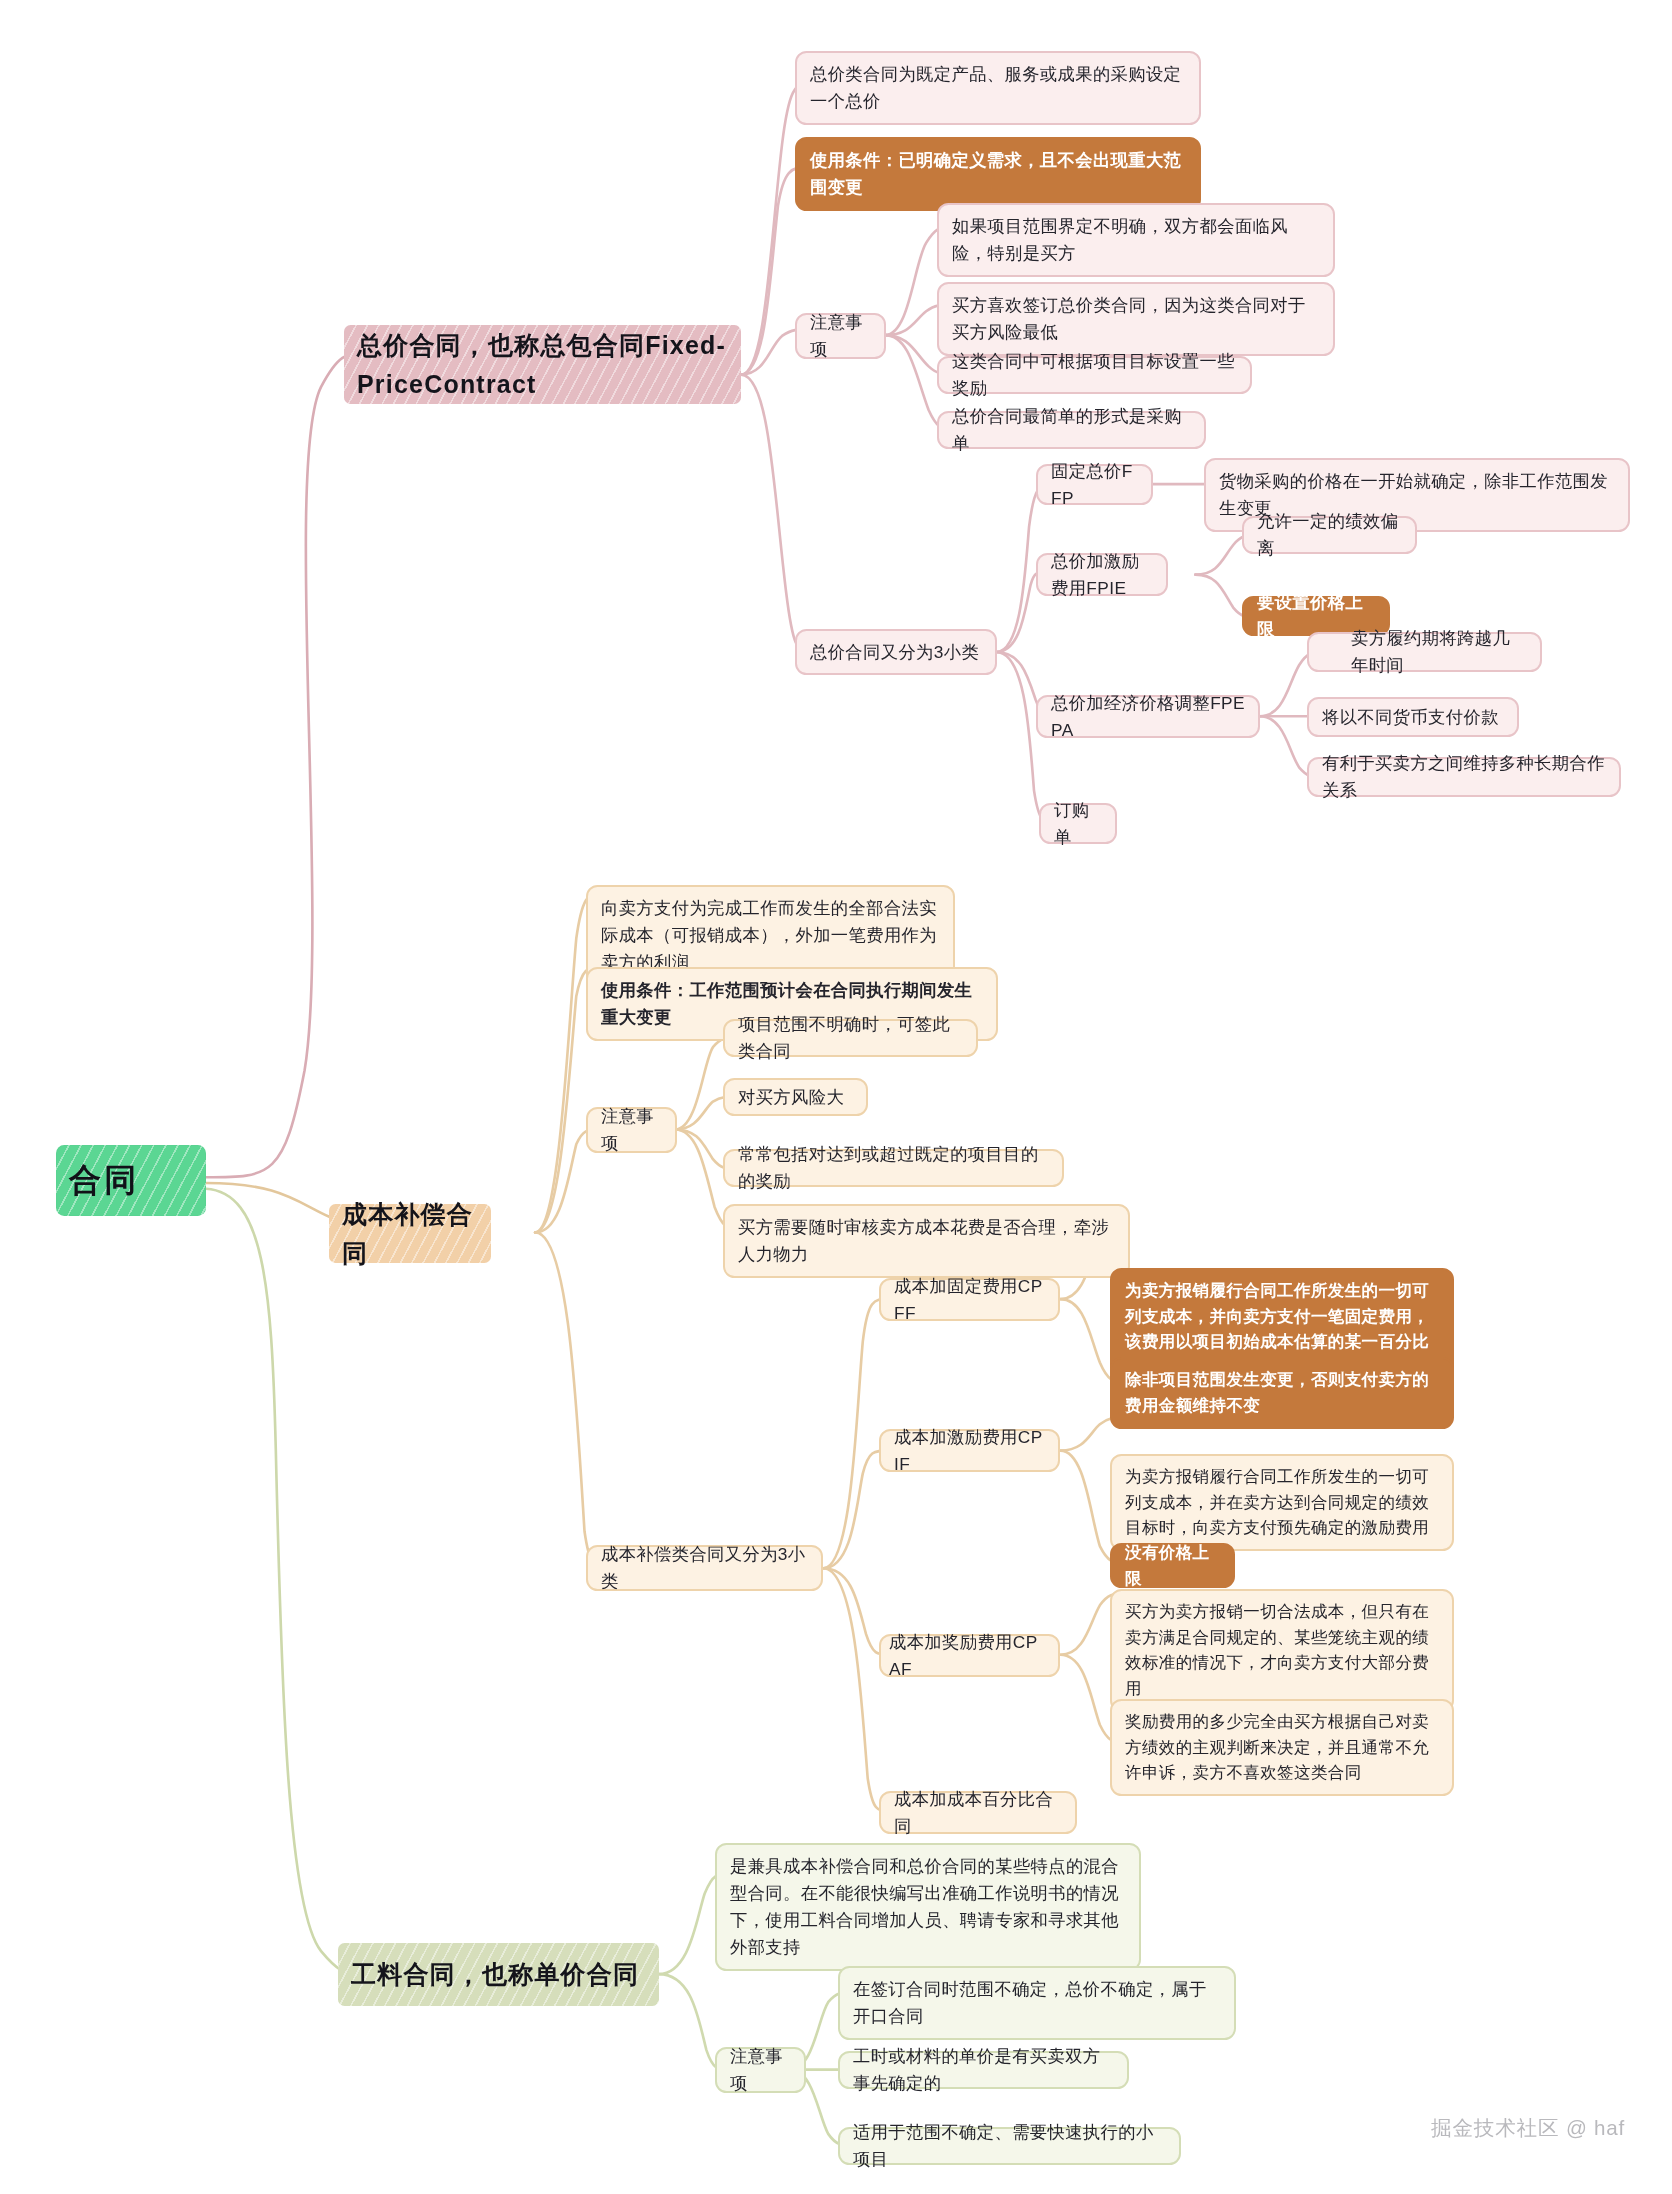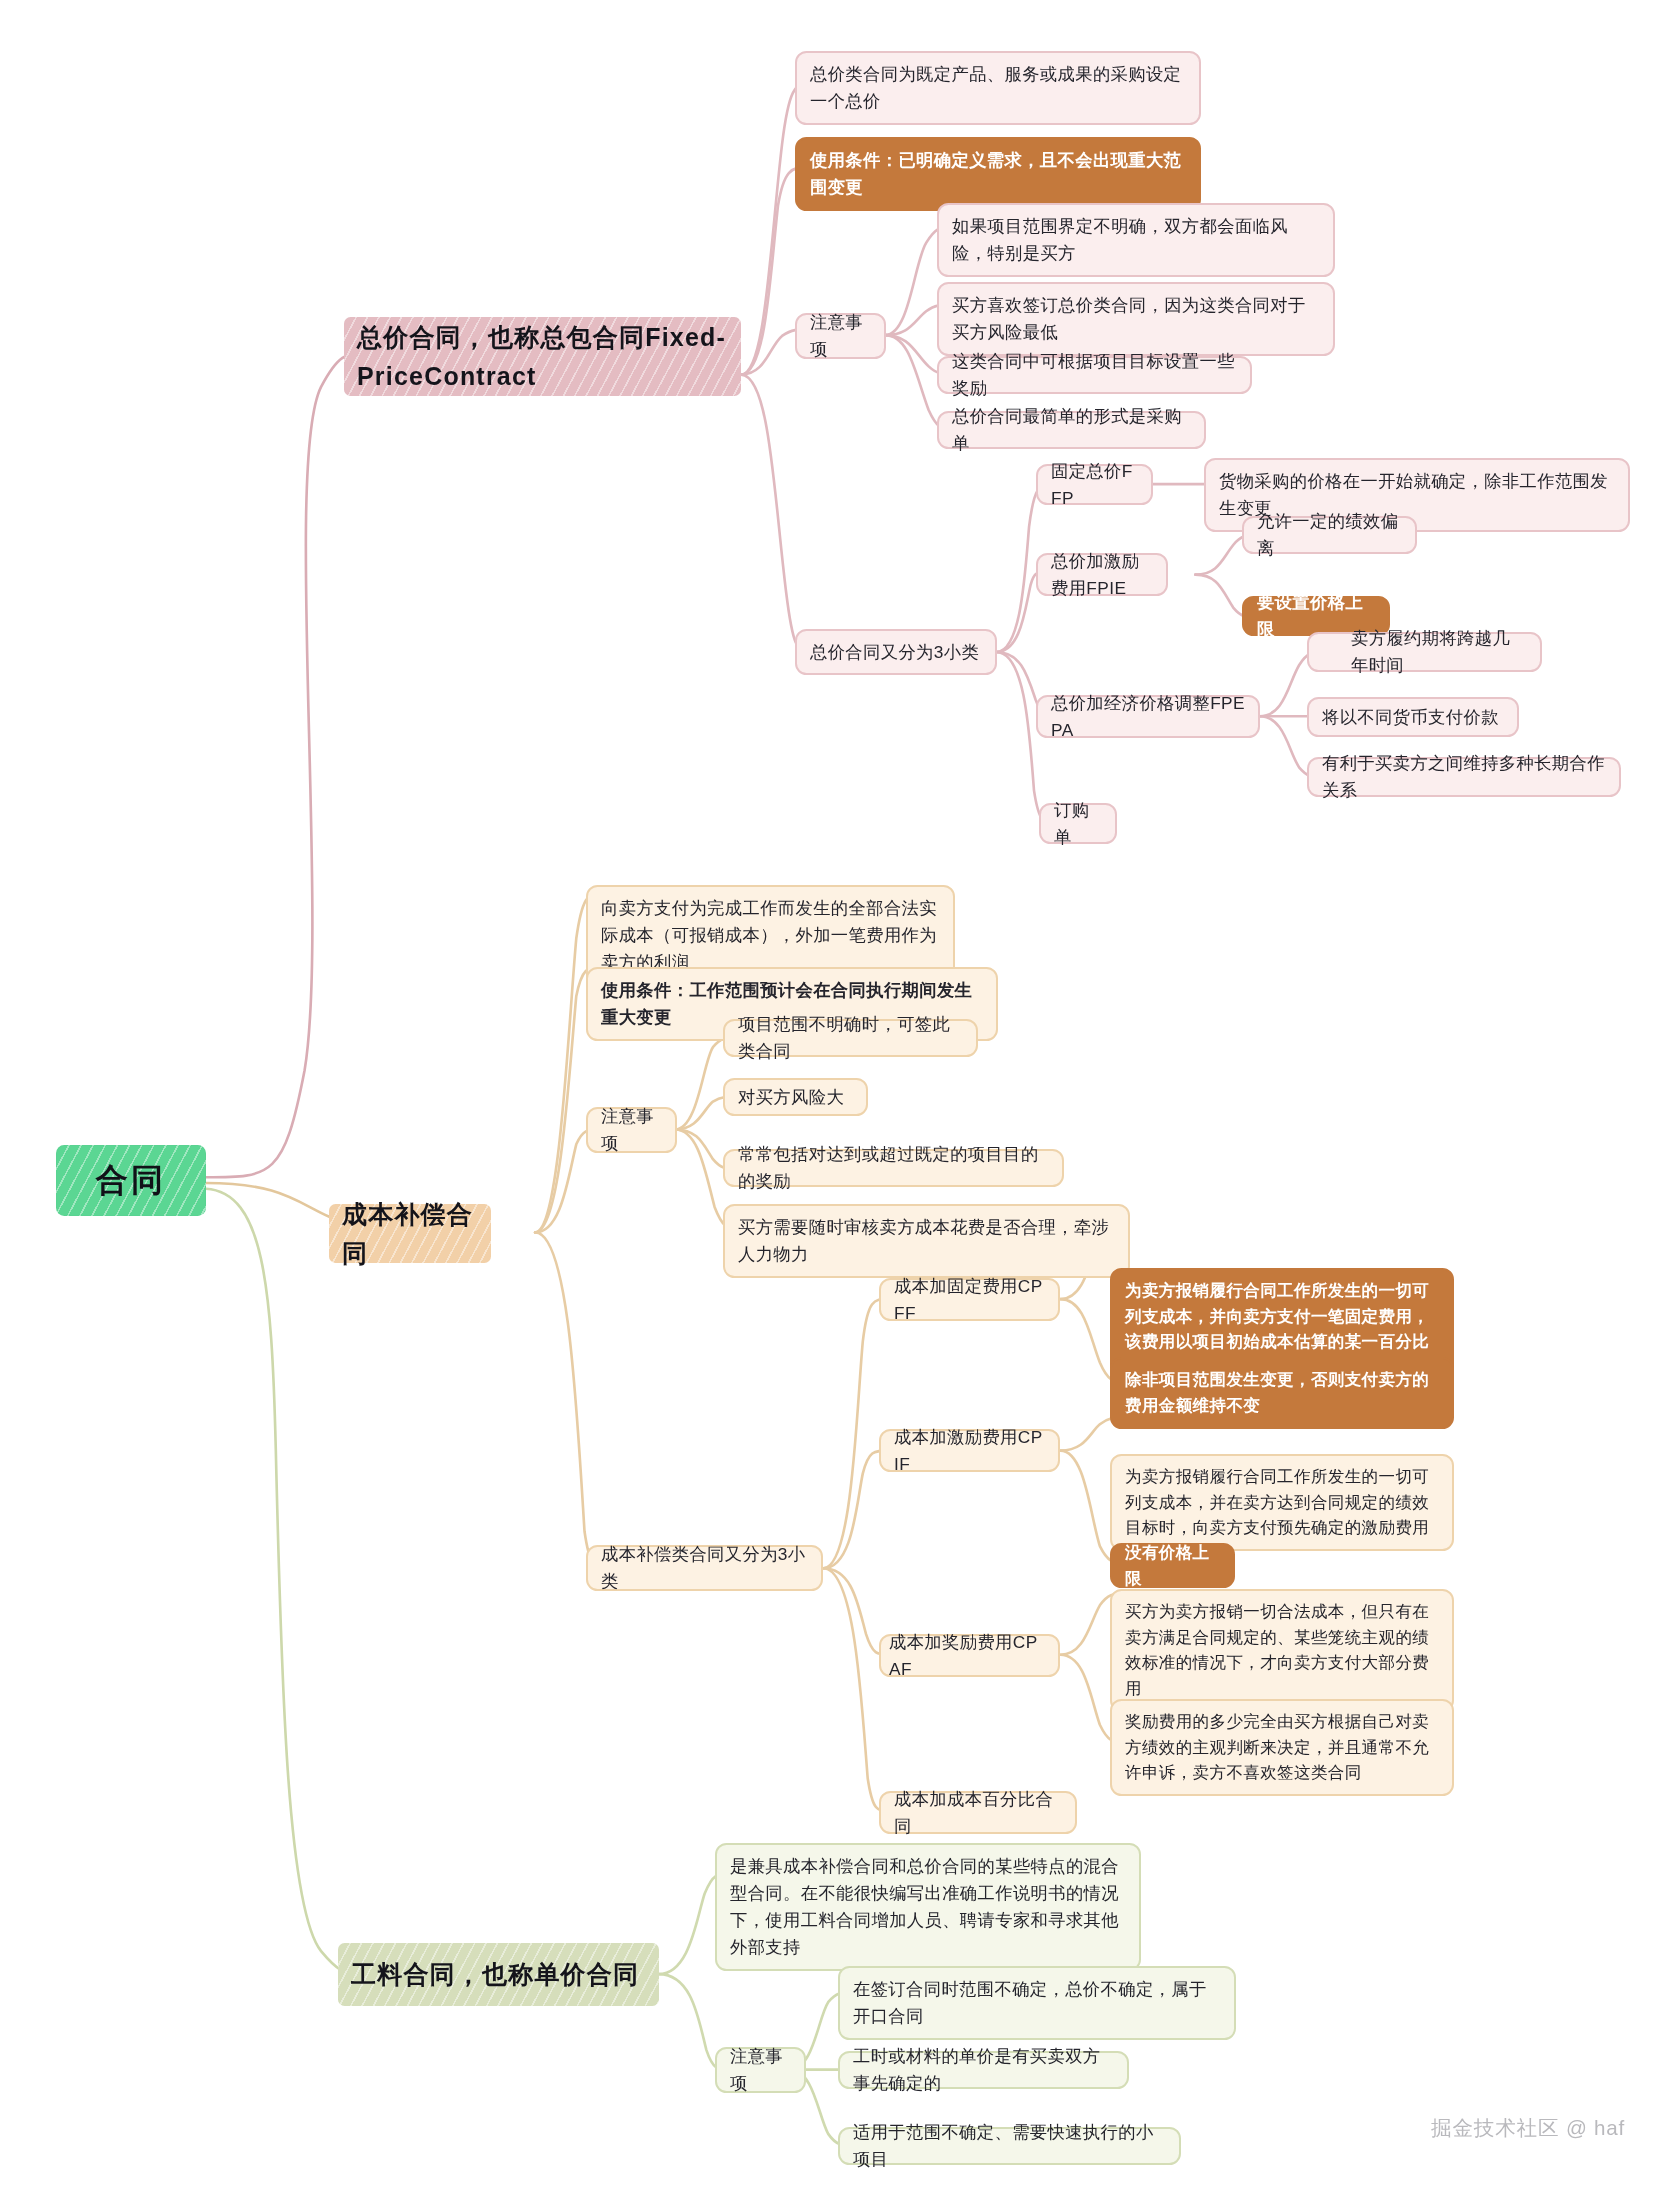--- a/index.html
+++ b/index.html
@@ -25,34 +25,33 @@
   }
 
   
   .root{
     background:#5bd693;
     border-radius:8.2px;
     color:#111118;
     font-size:32px;
     font-weight:700;
     letter-spacing:3.3px;
-    justify-content:center;
     box-shadow:inset 0 0 0 0.8px rgba(0,0,0,.02);
     background-image:repeating-linear-gradient(118deg,
        rgba(255,255,255,.42) 0 1.6px, rgba(255,255,255,0) 1.6px 10.7px);
   }
 
   
   .main{
     font-size:25px;font-weight:700;color:#14141b;letter-spacing:1.2px;
     border-radius:6.6px;
     background-image:repeating-linear-gradient(118deg,
        rgba(255,255,255,.45) 0 1.6px, rgba(255,255,255,0) 1.6px 10px);
   }
-  .main.rose{background-color:#e4bcc2;}
+  .main.rose{background-color:#e4bcc2;margin-top:8px;}
   .main.tan {background-color:#f2d0a8;}
   .main.olive{background-color:#d6debb;}
 
   
   .rose-node{
     background:#fbeeee;
     border:2.1px solid #e8c4c8;
     color:#24242c;
   }
   .rose-hl{

